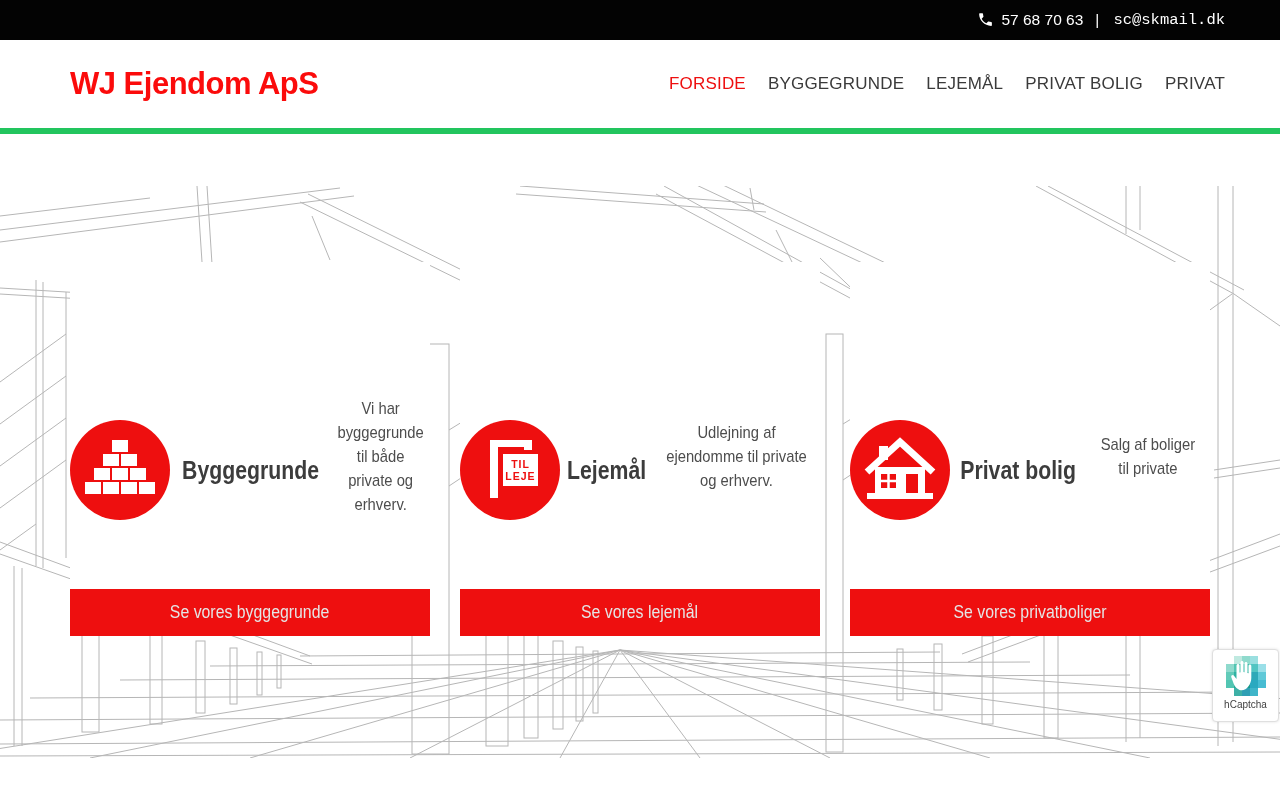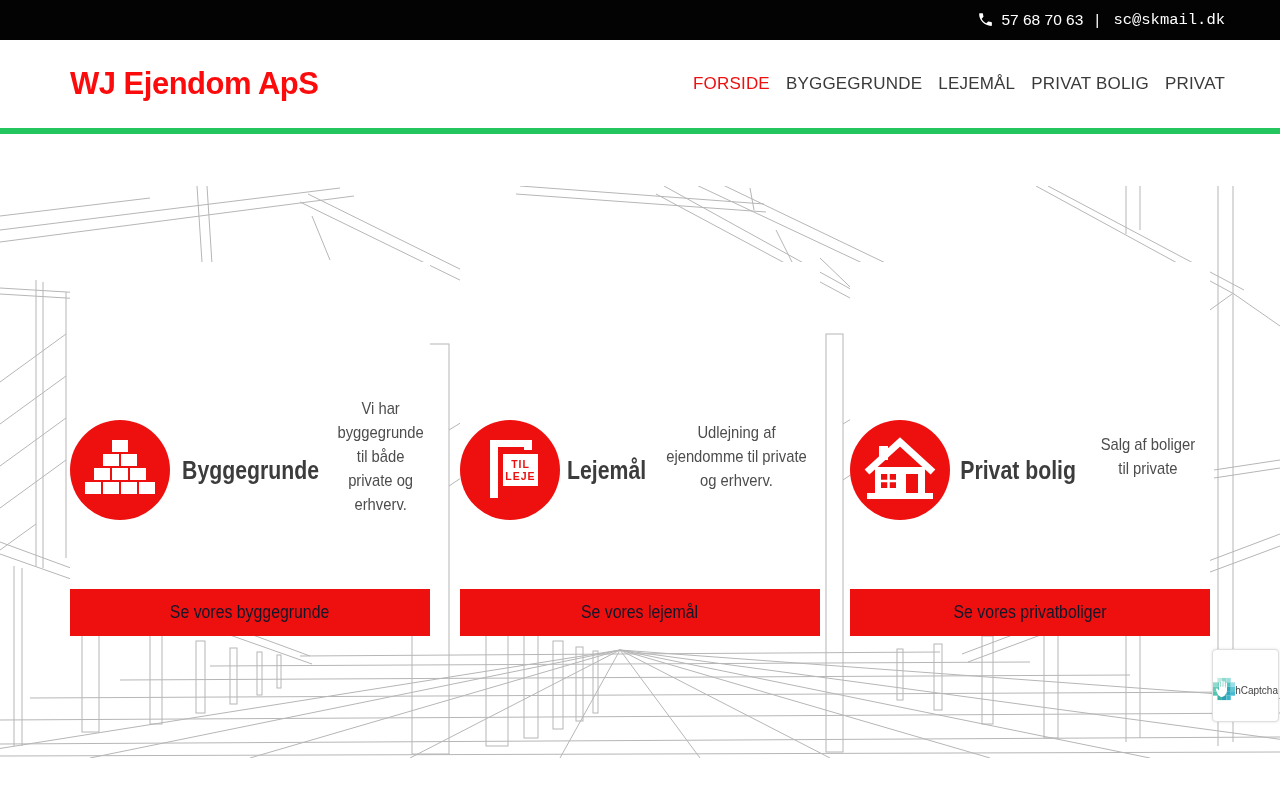--- a/index.html
+++ b/index.html
@@ -13,47 +13,47 @@
             color:#fff; font-size:15.5px; }
   .topbar .sep { margin:0 14px 0 12px; color:#fff; }
   .topbar .phone-wrap { display:flex; gap:7px; cursor:pointer; }
   .topbar .email { cursor:pointer;font-family:Liberation Mono, monospace; }
 
   
   .header { position:absolute; top:40px; left:0; width:1280px; height:94px; background:#fff;
             border-bottom:6px solid #22c55e; display:flex; align-items:center;
             justify-content:space-between; padding:0 55px 0 70px; }
   .logo { font-size:31px; font-weight:bold; color:#fb0b0b; letter-spacing:-0.5px; cursor:pointer; }
-  .nav { display:flex; gap:16px; }
+  .nav { display:flex; gap:22px; }
   .nav a { text-decoration:none; color:#3a3a3a; font-size:17px; letter-spacing:0.2px; cursor:pointer; }
   .nav a.active { color:#ee0f0f; }
 
   
   .hero { position:absolute; top:186px; left:0; width:1280px; height:572px; background:#fff; }
   .sketch { position:absolute; top:0; left:0; }
   .sketch path, .sketch rect { stroke:#b6b6b6; stroke-width:1; fill:none; }
 
   .card { position:absolute; top:76px; width:360px; height:374px; background:#fff;
           display:flex; flex-direction:row; align-items:center; }
   .card.c1 { left:70px; } .card.c2 { left:460px; } .card.c3 { left:850px; }
   .circle { margin-top:42px; width:100px; height:100px; border-radius:50%; background:#ee0f0f;
             display:flex; align-items:center; justify-content:center; }
   .card-title { margin-top:42px; font-size:25px; font-weight:bold; color:#3c3c3c;
                 transform:scaleX(0.85); white-space:nowrap; }
   .card-desc { margin-top:16px; width:384px; text-align:center; font-size:17px; line-height:24px;
                color:#4d4d4d; transform:scaleX(0.87); }
   .btn { position:absolute; bottom:0; left:0; width:360px; height:47px; background:#ee0f0f;
-         border:none; color:#0f172a; font-size:18px; font-family:"Liberation Sans", sans-serif;
+         border:none; color:#e5e5e5; font-size:18px; font-family:"Liberation Sans", sans-serif;
          cursor:pointer; display:flex; align-items:center; justify-content:center; }
   .btn span { transform:scaleX(0.88); white-space:nowrap; }
 
   
   .captcha { position:absolute; left:1212px; top:649px; width:67px; height:73px; background:#fff;
              border:1px solid #dfdfdf; border-radius:4px; box-shadow:0 0 3px rgba(0,0,0,.12);
-             display:flex; flex-direction:row; align-items:center; padding-top:6px; cursor:pointer; }
+             display:flex; flex-direction:column; align-items:center; padding-top:6px; cursor:pointer; }
   .captcha .label { margin-top:3px; font-size:10px; color:#3f3f3f; }
 </style>
 </head>
 <body>
 
 <div class="page">
 
   <div class="topbar">
     <span class="phone-wrap">
       <svg width="17" height="17" viewBox="0 0 24 24">

